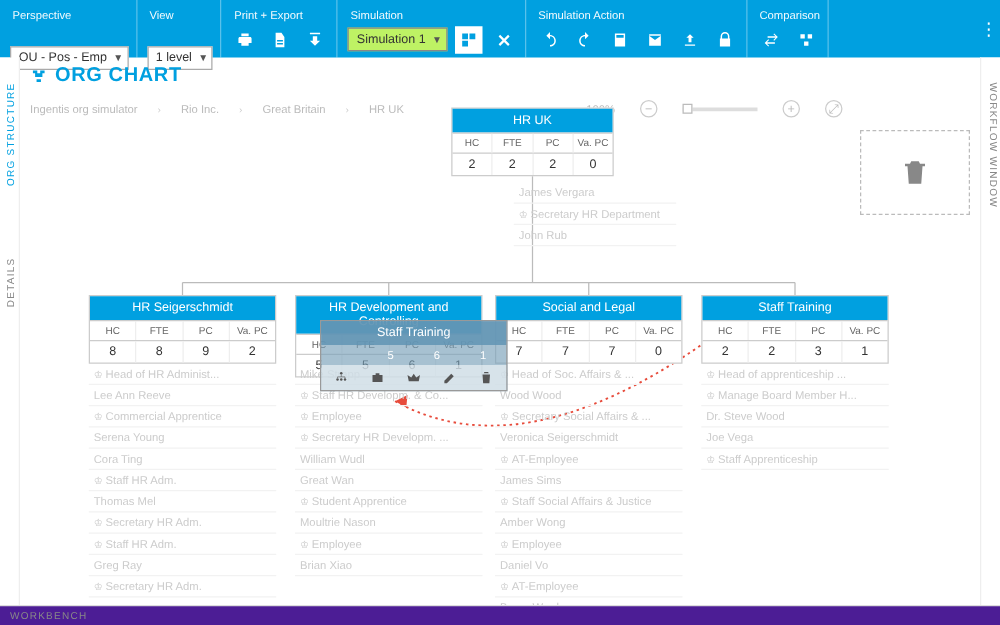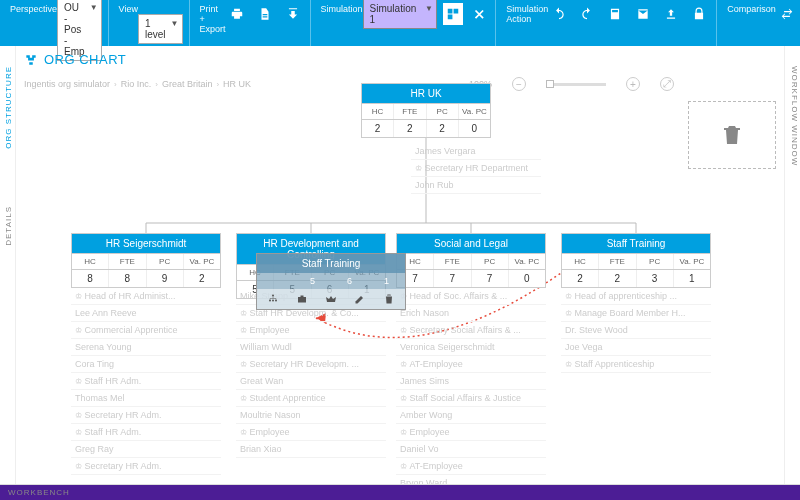--- a/index.html
+++ b/index.html
@@ -1,49 +1,49 @@
 <!DOCTYPE html>
 <html><head>
 <meta charset="utf-8">
 <style>
   * { box-sizing: border-box; margin: 0; padding: 0; font-family: Arial, Helvetica, sans-serif; }
   html, body { width: 800px; height: 500px; overflow: hidden; background: #fff; }
 
   .topbar { display: flex; background: #00a0e0; color: #fff; height: 46px; position: relative; }
-  .tb-group { border-right: 1px solid rgba(255,255,255,0.35); padding: 2px 6px 0 8px; display: flex; flex-direction: row; justify-content: center; }
+  .tb-group { border-right: 1px solid rgba(255,255,255,0.35); padding: 2px 6px 0 8px; display: flex; flex-direction: column; justify-content: center; }
   .tb-label { font-size: 9px; opacity: 0.95; padding: 2px 0 3px 2px; }
   .tb-controls { display: flex; align-items: center; gap: 6px; height: 24px; }
   .select { background: #fff; color: #333; font-size: 10px; padding: 3px 16px 3px 6px; border: 1px solid #aaa; position: relative; margin-top: 30px; }
   .select .caret { position: absolute; right: 3px; top: 4px; font-size: 8px; color: #555; }
   .icon-btn { width: 22px; height: 22px; display: flex; align-items: center; justify-content: center; color: #fff; cursor: pointer; }
   .icon-btn svg { width: 14px; height: 14px; fill: #fff; }
-  .sim-select { background: #c4b5fd; color: #333; border: 1px solid #888; padding: 3px 16px 3px 6px; font-size: 10px; position: relative; }
+  .sim-select { background: #bef264; color: #333; border: 1px solid #888; padding: 3px 16px 3px 6px; font-size: 10px; position: relative; }
   .sim-select .caret { position: absolute; right: 3px; top: 4px; font-size: 8px; color: #555; }
   .boxed { background: #fff; width: 22px; height: 22px; display: flex; align-items: center; justify-content: center; }
   .boxed svg { fill: #00a0e0; }
   .tb-dots { width: 18px; display: flex; align-items: center; justify-content: center; cursor: pointer; }
 
   .main { position: relative; height: 454px; width: 800px; }
 
   .vt-left { position: absolute; left: 0; top: 0; width: 16px; height: 100%; background: #fff; border-right: 1px solid #eee; }
   .vt-right { position: absolute; right: 0; top: 0; width: 16px; height: 100%; background: #fff; border-left: 1px solid #eee; }
   .vt-label { writing-mode: vertical-rl; transform: rotate(180deg); font-size: 8px; color: #888; letter-spacing: 1px; text-align: center; }
   .vt-left .l1 { position: absolute; top: 20px; left: 4px; color: #00a0e0; }
   .vt-left .l2 { position: absolute; top: 160px; left: 4px; }
   .vt-right .l1 { writing-mode: vertical-rl; position: absolute; top: 20px; right: 1px; font-size: 8px; color: #888; letter-spacing: 1px; }
 
   .content { position: absolute; left: 16px; right: 16px; top: 0; bottom: 16px; overflow: hidden; }
 
   .title-row { display: flex; align-items: center; gap: 6px; padding: 6px 8px; }
   .title-row .t-icon { width: 14px; height: 14px; fill: #00a0e0; }
-  .title-row .t-text { color: #00a0e0; font-size: 13px; font-weight: normal; letter-spacing: 0.5px; }
+  .title-row .t-text { color: #00a0e0; font-size: 16px; font-weight: bold; letter-spacing: 0.5px; }
 
   .canvas { position: relative; width: 100%; height: 420px; }
 
-  .breadcrumb { position: absolute; top: 6px; left: 8px; font-size: 9px; color: #bbb; display: flex; gap: 4px; align-items: center; }
+  .breadcrumb { position: absolute; top: 6px; left: 8px; font-size: 9px; color: #bbb; display: flex; gap: 16px; align-items: center; }
   .breadcrumb span.sep { font-size: 8px; color: #ccc; }
 
   .zoom { position: absolute; top: 4px; right: 110px; display: flex; align-items: center; gap: 20px; font-size: 9px; color: #bbb; }
   .zoom .track { width: 60px; height: 3px; background: #ddd; position: relative; }
   .zoom .handle { position: absolute; left: 0; top: -3px; width: 8px; height: 8px; border: 1px solid #bbb; background: #fff; }
   .zoom .zb { width: 14px; height: 14px; border: 1px solid #ccc; border-radius: 50%; display: flex; align-items: center; justify-content: center; font-size: 10px; color: #bbb; }
 
   .trash-zone { position: absolute; top: 28px; right: 8px; width: 88px; height: 68px; border: 1px dashed #bbb; display: flex; align-items: center; justify-content: center; }
   .trash-zone svg { width: 24px; height: 24px; fill: #888; }
 
@@ -296,22 +296,22 @@
             <div>5</div>
             <div>5</div>
             <div>6</div>
             <div>1</div>
           </div>
       </div>
       <div class="people" style="left:220px;top:215px;">
         <div class="row">Mike Strapp</div>
         <div class="row role">Staff HR Developm. &amp; Co...</div>
         <div class="row role">Employee</div>
+        <div class="row role">Secretary HR Developm. ...</div>
         <div class="row">William Wudl</div>
-        <div class="row role">Secretary HR Developm. ...</div>
         <div class="row">Great Wan</div>
         <div class="row role">Student Apprentice</div>
         <div class="row">Moultrie Nason</div>
         <div class="row role">Employee</div>
         <div class="row">Brian Xiao</div>
       </div>
 
       <div class="node" style="left:380px;top:160px;width:150px;">
         <div class="node-head">Social and Legal</div>
         <div class="node-metrics node-hdr-row">
@@ -322,21 +322,21 @@
           </div>
         <div class="node-metrics node-val-row">
             <div>7</div>
             <div>7</div>
             <div>7</div>
             <div>0</div>
           </div>
       </div>
       <div class="people" style="left:380px;top:215px;">
         <div class="row role">Head of Soc. Affairs &amp; ...</div>
-        <div class="row">Erich Nason</div>
+        <div class="row">Wood Wood</div>
         <div class="row role">Secretary Social Affairs &amp; ...</div>
         <div class="row">Veronica Seigerschmidt</div>
         <div class="row role">AT-Employee</div>
         <div class="row">James Sims</div>
         <div class="row role">Staff Social Affairs &amp; Justice</div>
         <div class="row">Amber Wong</div>
         <div class="row role">Employee</div>
         <div class="row">Daniel Vo</div>
         <div class="row role">AT-Employee</div>
         <div class="row">Bryon Ward</div>

